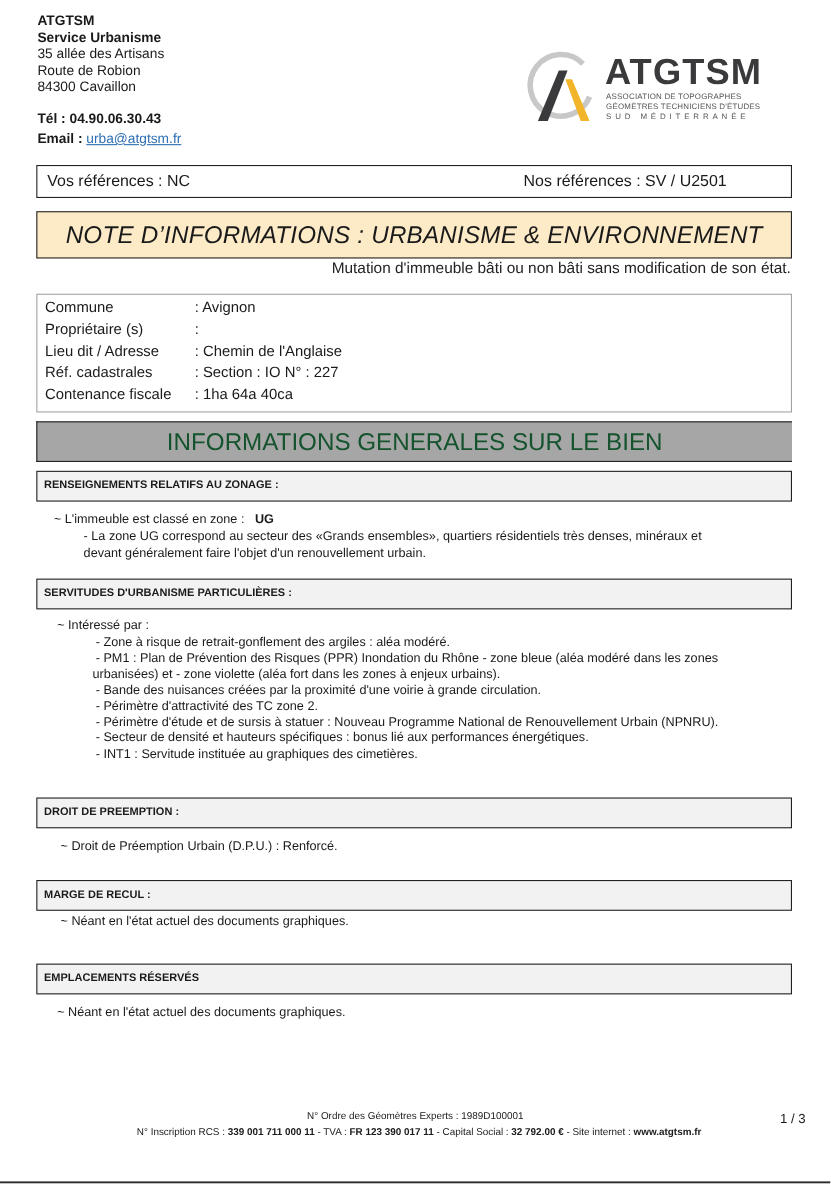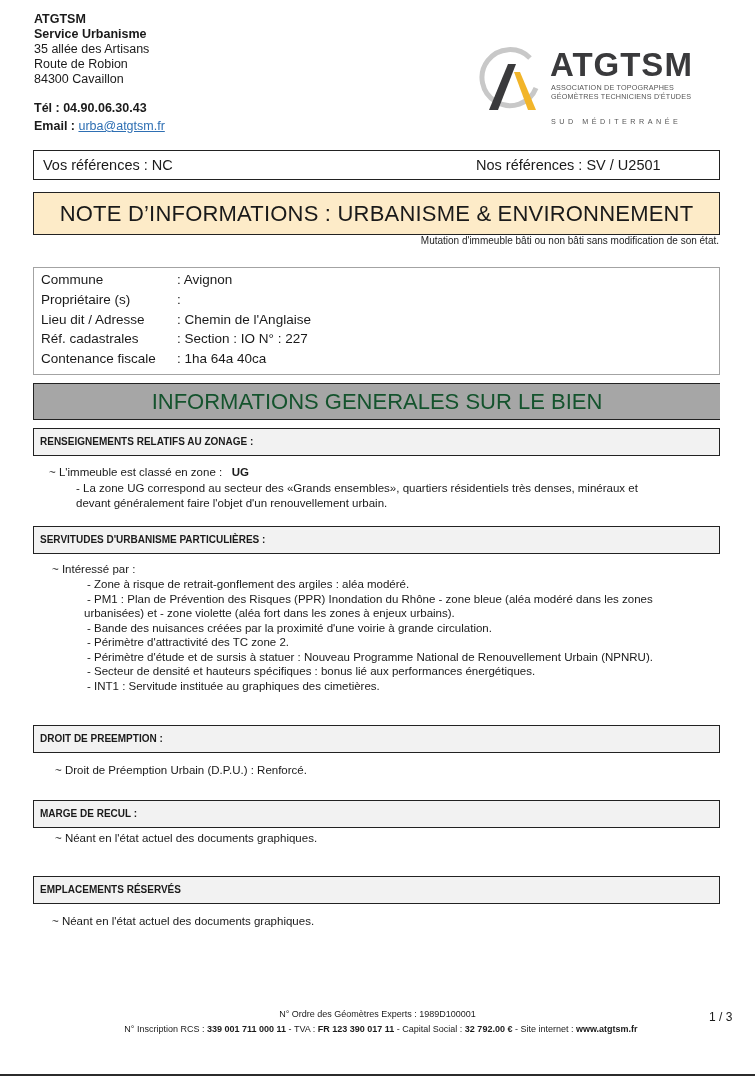--- a/index.html
+++ b/index.html
@@ -13,33 +13,33 @@
     .contact { left: 34px; top: 99px; font-size: 12.5px; line-height: 18px; font-weight: bold; }
     .contact a { color: #2e6fb3; text-decoration: underline; font-weight: normal; }
 
     
     .logo { left: 478px; top: 44px; width: 230px; height: 70px; }
     .logo-title { position: absolute; left: 72px; top: 4px; font-size: 33px; font-weight: bold;
                   color: #3a3a3c; letter-spacing: 1px; line-height: 34px; }
     .logo-sub { position: absolute; left: 73px; font-size: 7.2px; color: #555; line-height: 9px; letter-spacing: 0.2px; }
     .logo-sub.s1 { top: 39px; }
     .logo-sub.s2 { top: 48px; }
-    .logo-sub.s3 { top: 57px; letter-spacing: 3.5px; margin-top: 16px; }
+    .logo-sub.s3 { top: 57px; letter-spacing: 3.5px; }
 
     
     .refs { left: 33px; top: 150px; width: 685px; height: 28px; border: 1px solid #222;
             font-size: 14.5px; line-height: 28px; }
     .refs .left { position: absolute; left: 9px; }
     .refs .right { position: absolute; left: 442px; }
     .refs b { font-weight: normal; }
 
     
     .title-banner { left: 33px; top: 192px; width: 685px; height: 41px; border: 1px solid #222;
-                    background: #fdebc8; text-align: center; font-size: 22px; line-height: 41px; letter-spacing: 0.2px; }
-    .subnote { right: 36px; top: 235px; font-size: 10px; color: #222; }
+                    background: #fdebc8; text-align: center; font-size: 22px; line-height: 41px; letter-spacing: 0.2px; font-style: italic; }
+    .subnote { right: 36px; top: 235px; font-size: 14px; color: #222; }
 
     
     .info { left: 33px; top: 267px; width: 685px; height: 106px; border: 1px solid #a3a3a3; font-size: 13.5px; }
     .info-row { position: absolute; left: 7px; height: 20px; line-height: 20px; }
     .info-row .lbl { position: absolute; left: 0; width: 135px; white-space: nowrap; }
     .info-row .val { position: absolute; left: 136px; white-space: nowrap; }
 
     
     .gen-banner { left: 33px; top: 383px; width: 686px; height: 35px; border: 1px solid #222; border-right: none;
                   background: #a6a6a6; color: #14532d; text-align: center; font-size: 22px; line-height: 36px; }

